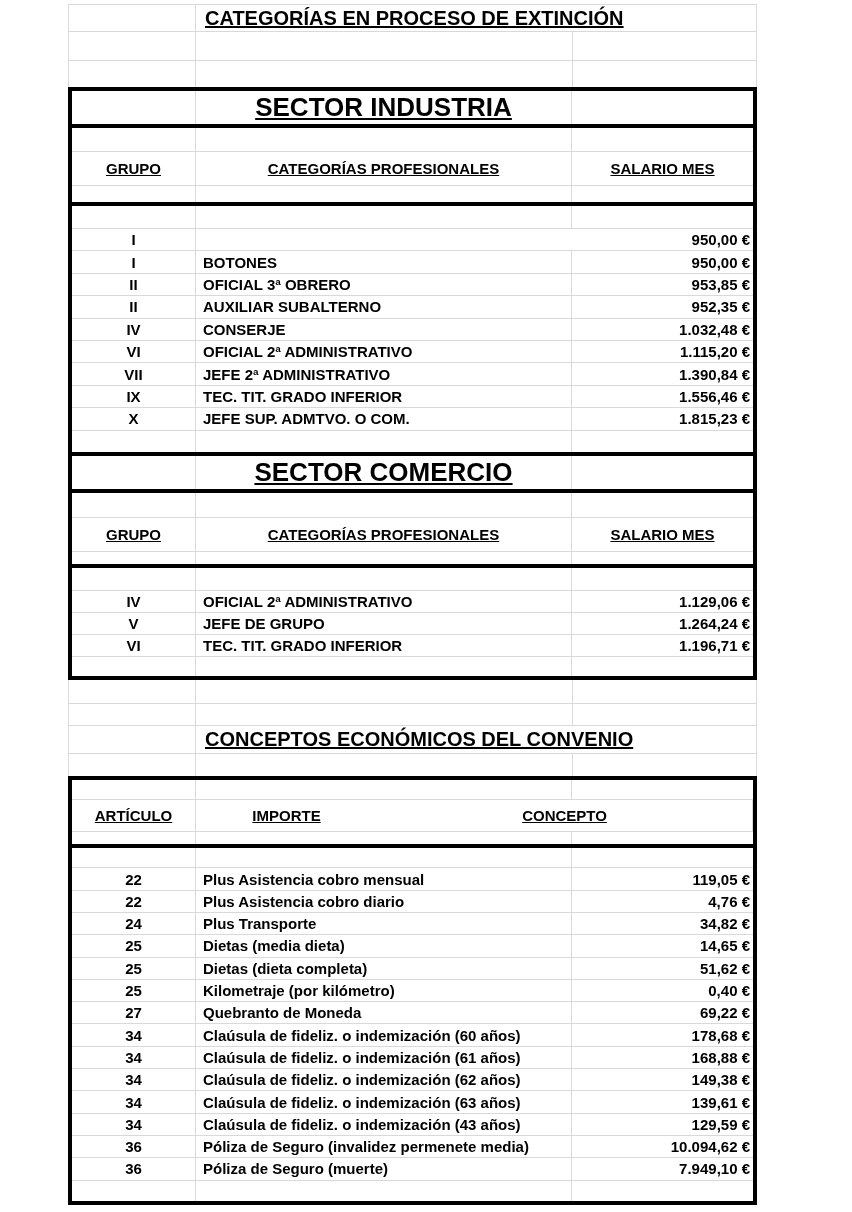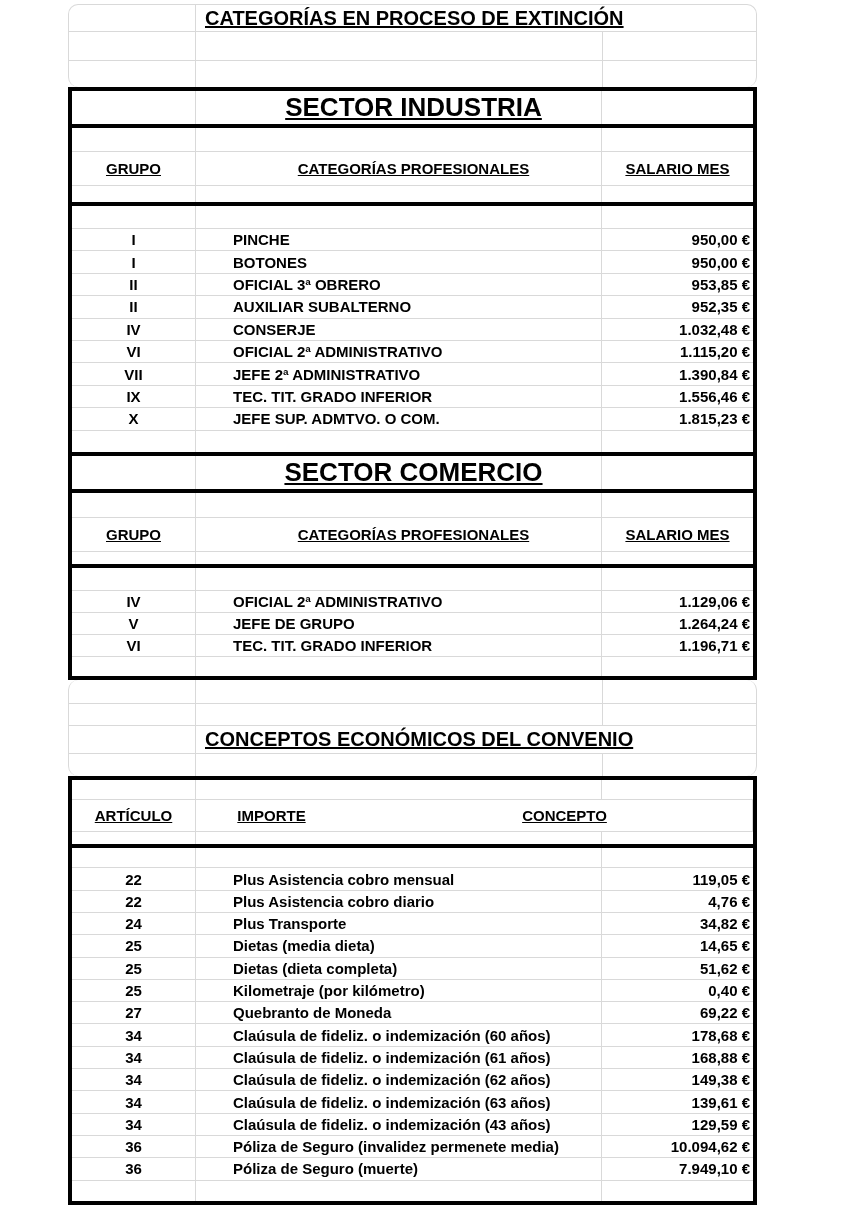--- a/index.html
+++ b/index.html
@@ -7,29 +7,29 @@
     --ink:#000000;
     --bg:#ffffff;
   }
   *{box-sizing:border-box;margin:0;padding:0;}
   body{
     width:852px;height:1212px;background:var(--bg);
     font-family:"Liberation Sans",sans-serif;
     font-weight:bold;color:var(--ink);
   }
   .sheet{width:689px;margin:4px 0 0 68px;}
-  .lightgrid{border-left:1px solid var(--grid);border-right:1px solid var(--grid);border-radius:10px;}
+  .lightgrid{border-left:1px solid var(--grid);border-right:1px solid var(--grid);}
   .lightgrid.topline{border-top:1px solid var(--grid);}
   .thickbox{border:4px solid var(--ink);}
   .row{display:flex;align-items:center;border-bottom:1px solid var(--grid);}
   .row.tb{border-bottom:4px solid var(--ink);}
   .row.nb{border-bottom:none;}
   .cell{height:100%;display:flex;align-items:center;overflow:visible;}
   .c1{width:127px;border-right:1px solid var(--grid);justify-content:center;text-align:right;}
-  .c2{width:377px;border-right:1px solid var(--grid);margin-left:30px;}
+  .c2{width:377px;border-right:1px solid var(--grid);}
   .c3{flex:1;justify-content:flex-end;}
   .thickbox .c1{width:124px;}
   .thickbox .c2{width:376px;}
   .merge{flex:1;border-right:none;}
   .txt{font-size:15px;white-space:nowrap;}
   .left{padding-left:7px;justify-content:flex-start;}
   .right{padding-right:3px;text-align:right;}
   .hdr{font-size:15px;text-decoration:underline;white-space:nowrap;}
   .c1 .hdr,.c3 .hdr{margin:0 auto;}
   .c2.center{justify-content:center;}
@@ -90,21 +90,20 @@
         <div class="cell c3"></div>
     </div>
     <div class="row" style="height:23px">
       <div class="cell c1"></div>
         <div class="cell c2"></div>
         <div class="cell c3"></div>
     </div>
 
     <div class="row" style="height:22.4px">
       <div class="cell c1 txt">I</div>
-      <div class="cell c2 txt left">PINCHE</div>
       <div class="cell c3 txt right">950,00 €</div>
     </div>
     <div class="row" style="height:22.4px">
       <div class="cell c1 txt">I</div>
       <div class="cell c2 txt left">BOTONES</div>
       <div class="cell c3 txt right">950,00 €</div>
     </div>
     <div class="row" style="height:22.4px">
       <div class="cell c1 txt">II</div>
       <div class="cell c2 txt left">OFICIAL 3ª OBRERO</div>

